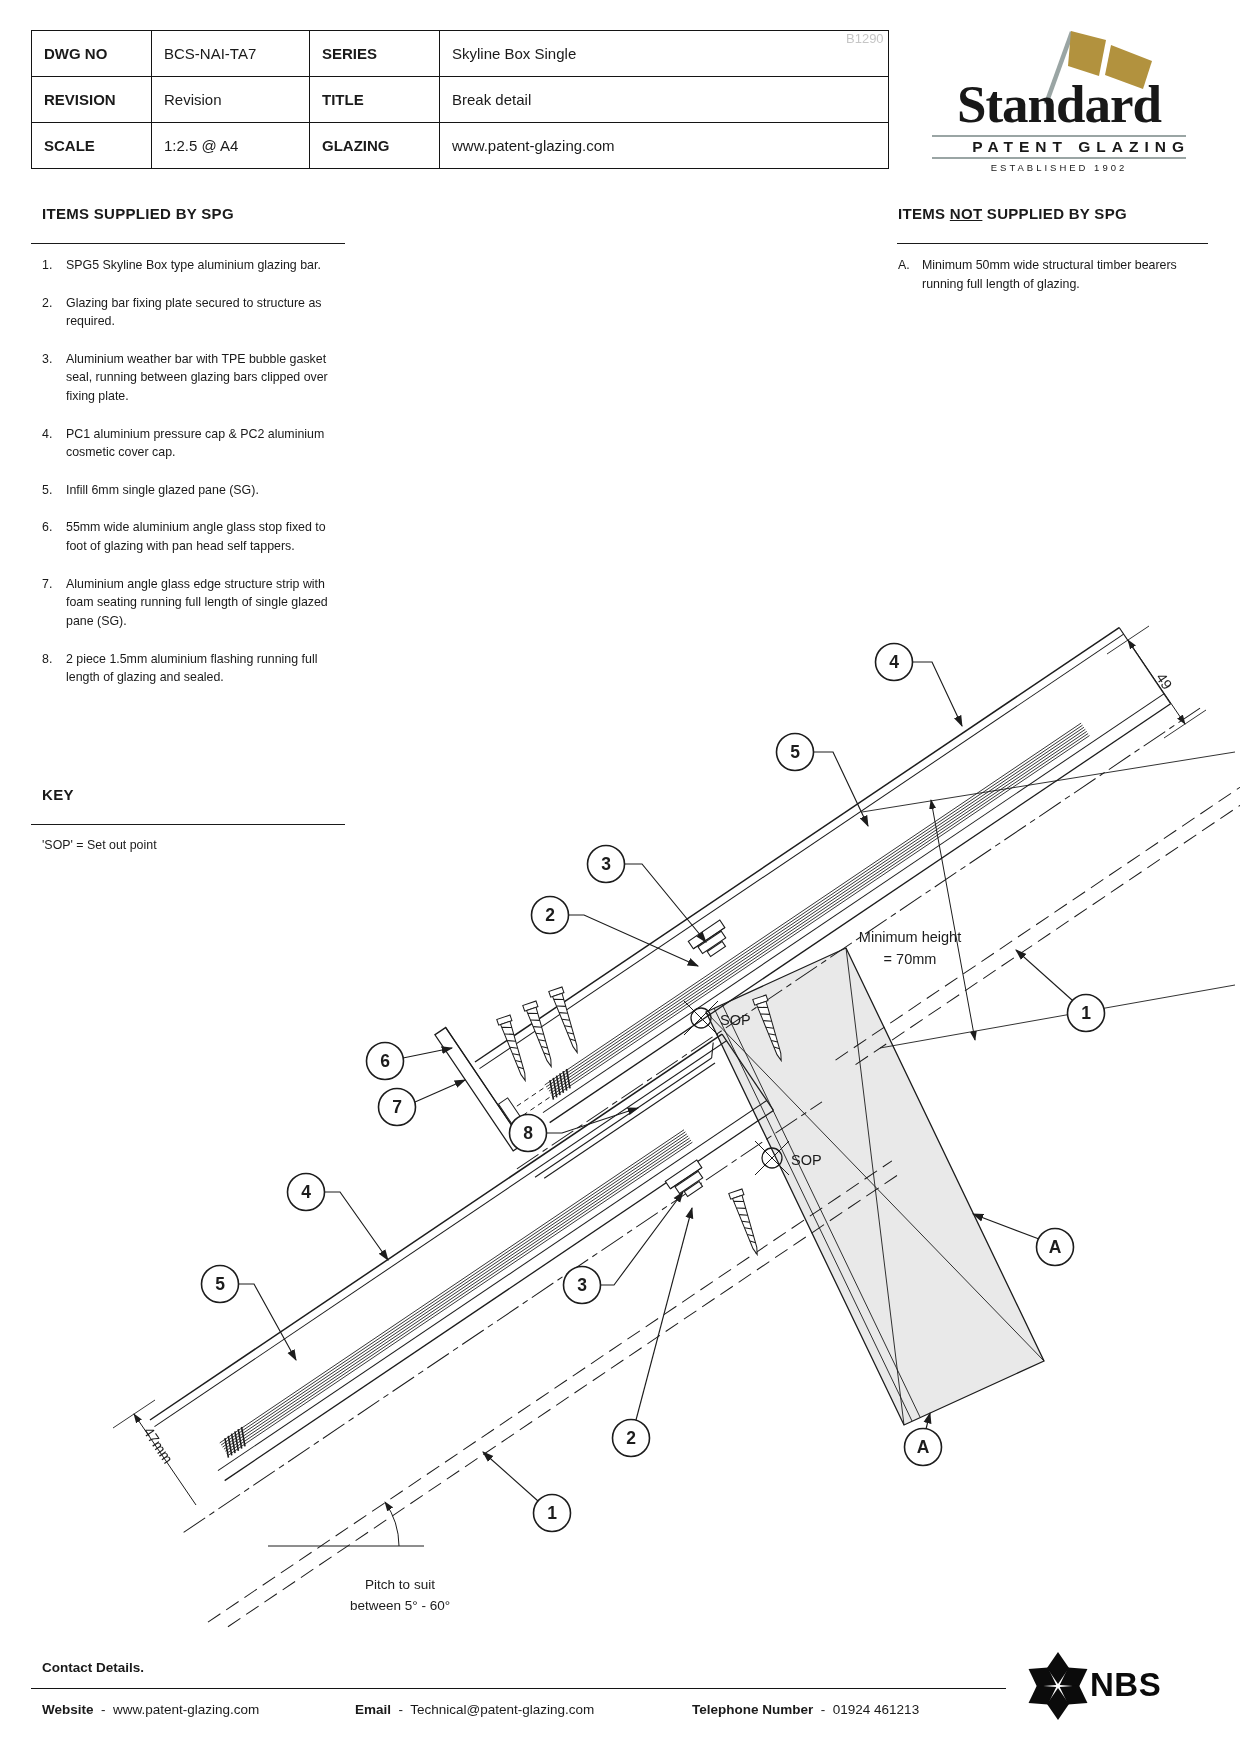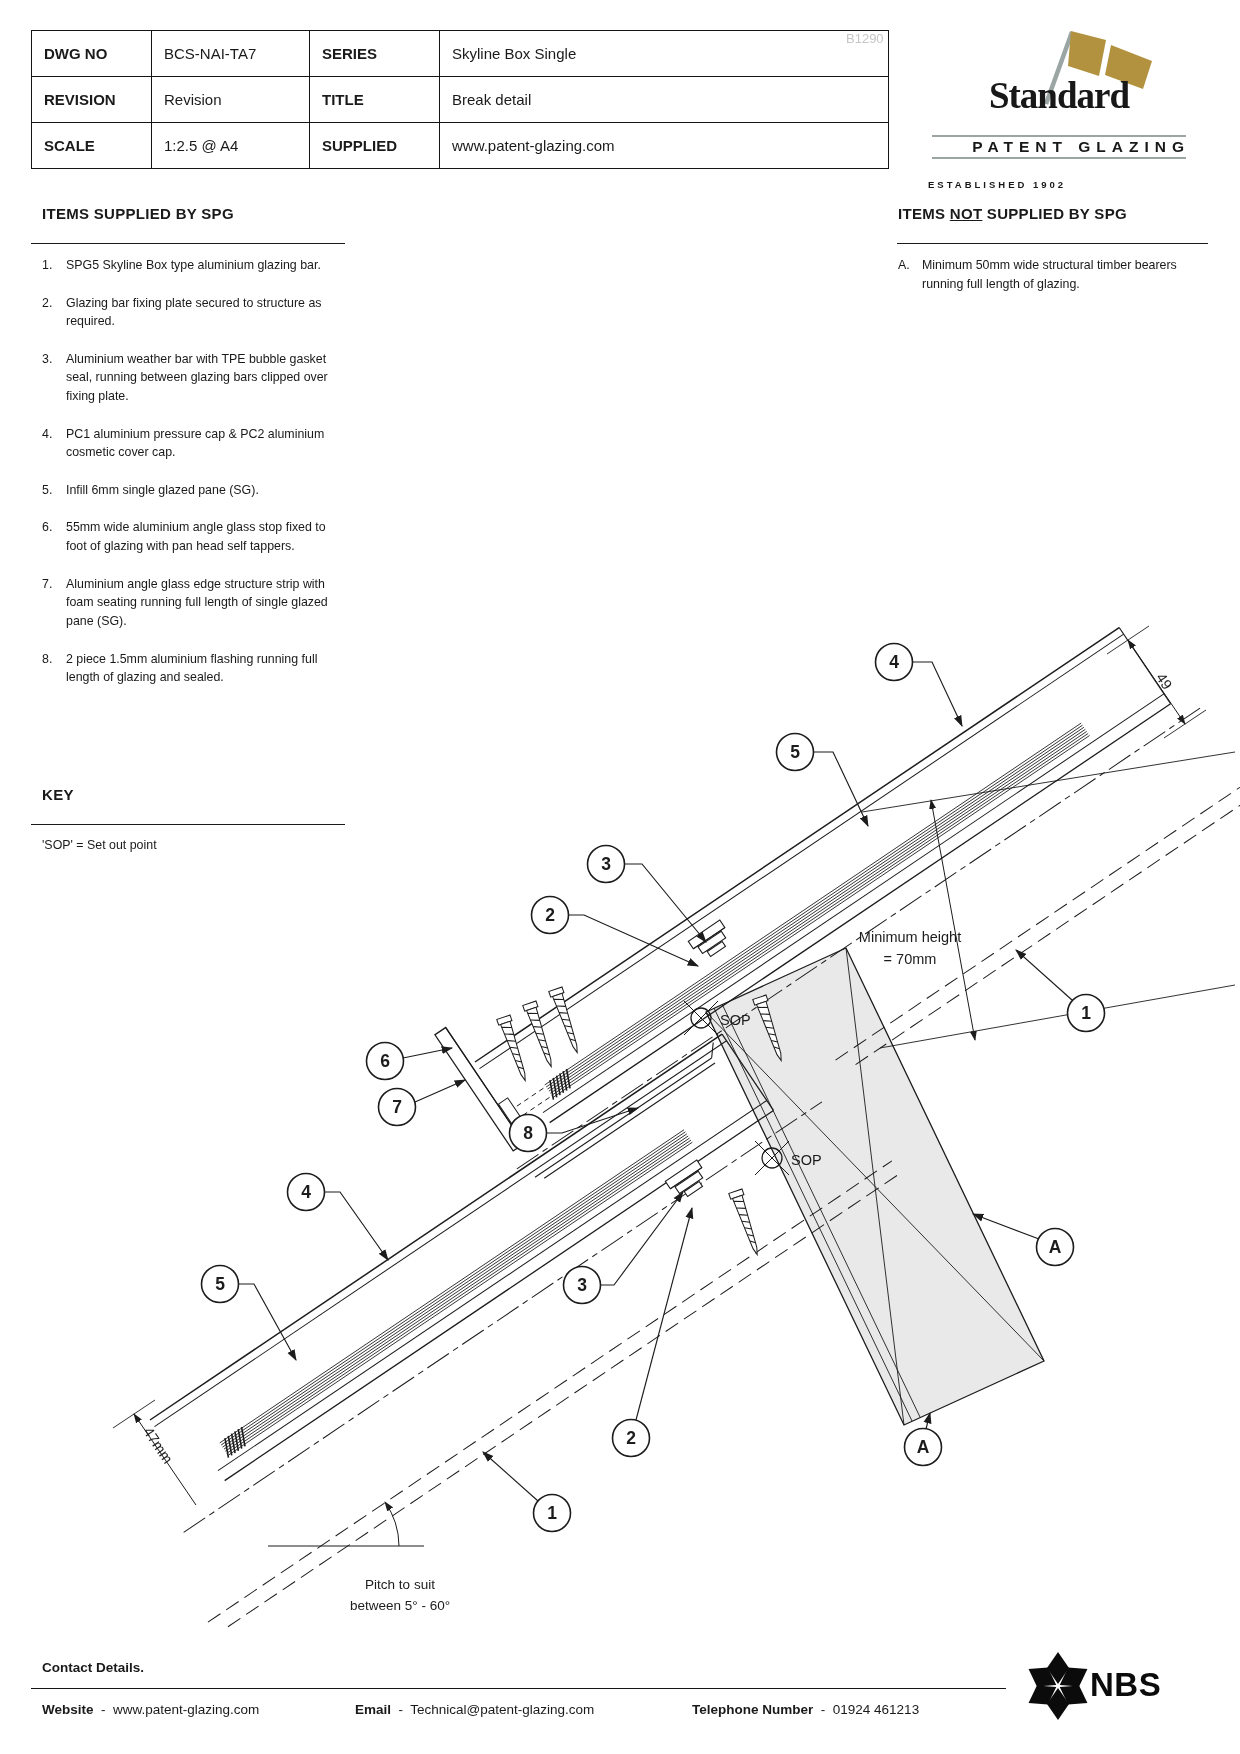--- a/index.html
+++ b/index.html
@@ -9,27 +9,27 @@
   }
   
   table.tblock{position:absolute;left:31px;top:30px;width:857px;border-collapse:collapse;table-layout:fixed;}
   table.tblock td{border:1.7px solid #141414;height:45px;font-size:15px;padding:0 6px 0 12px;vertical-align:middle;white-space:nowrap;}
   table.tblock td.lbl{font-weight:bold;}
   .watermark{position:absolute;left:846px;top:31px;font-size:13px;color:#c6c6c6;}
   
   .logo{position:absolute;left:928px;top:24px;width:262px;height:152px;}
   .logo svg{position:absolute;left:0;top:0;}
   .logo .word{position:absolute;top:50px;left:0;width:262px;text-align:center;
-    font-family:"Liberation Serif",serif;font-weight:600;font-size:37px;letter-spacing:-1px;color:#181818;}
+    font-family:"Liberation Serif",serif;font-weight:600;font-size:53px;letter-spacing:-1px;color:#181818;}
   .logo .rule1,.logo .rule2{position:absolute;left:4px;right:4px;border-top:2.5px solid #9aa5a4;}
   .logo .rule1{top:111px;} .logo .rule2{top:133px;}
   .logo .pat{position:absolute;top:114px;left:0;width:262px;text-align:right;
     font-size:15.5px;font-weight:bold;letter-spacing:6px;color:#181818;white-space:nowrap;}
-  .logo .est{position:absolute;top:138px;left:0;width:262px;text-align:left;
-    font-size:9.5px;font-weight:bold;letter-spacing:3px;color:#181818;white-space:nowrap;margin-top:17px;}
+  .logo .est{position:absolute;top:138px;left:0;width:262px;text-align:center;
+    font-size:9.5px;font-weight:normal;letter-spacing:3px;color:#181818;white-space:nowrap;}
   
   .h1{position:absolute;font-size:15px;font-weight:bold;letter-spacing:.3px;white-space:nowrap;}
   .rule{position:absolute;border-top:1.6px solid #1a1a1a;height:0;}
   .itemlist{position:absolute;left:42px;top:256px;width:300px;font-size:12.4px;line-height:1.5;}
   .itemlist .li{display:flex;margin-bottom:19px;}
   .itemlist .num{width:24px;flex:none;}
   .itemA{position:absolute;left:898px;top:256px;width:300px;font-size:12.4px;line-height:1.5;display:flex;}
   .itemA .num{width:24px;flex:none;}
   .keynote{position:absolute;left:42px;top:838px;font-size:12.4px;}
   
@@ -60,21 +60,21 @@
   </tr>
   <tr>
     <td class="lbl">REVISION</td>
     <td>Revision</td>
     <td class="lbl">TITLE</td>
     <td>Break detail</td>
   </tr>
   <tr>
     <td class="lbl">SCALE</td>
     <td>1:2.5 @ A4</td>
-    <td class="lbl">SUPPLIED</td>
+    <td class="lbl">GLAZING</td>
     <td>www.patent-glazing.com</td>
   </tr>
 </tbody>
   </table>
 <div class="watermark">B1290</div>
 
 <div class="logo">
   <svg width="262" height="152" viewBox="0 0 262 152">
     <line x1="118" y1="80" x2="144" y2="8" stroke="#9aa5a4" stroke-width="4.5"></line>
     <path d="M143,7 L178,16 L171,52 L140,42 Z" fill="#b2923e"></path>

